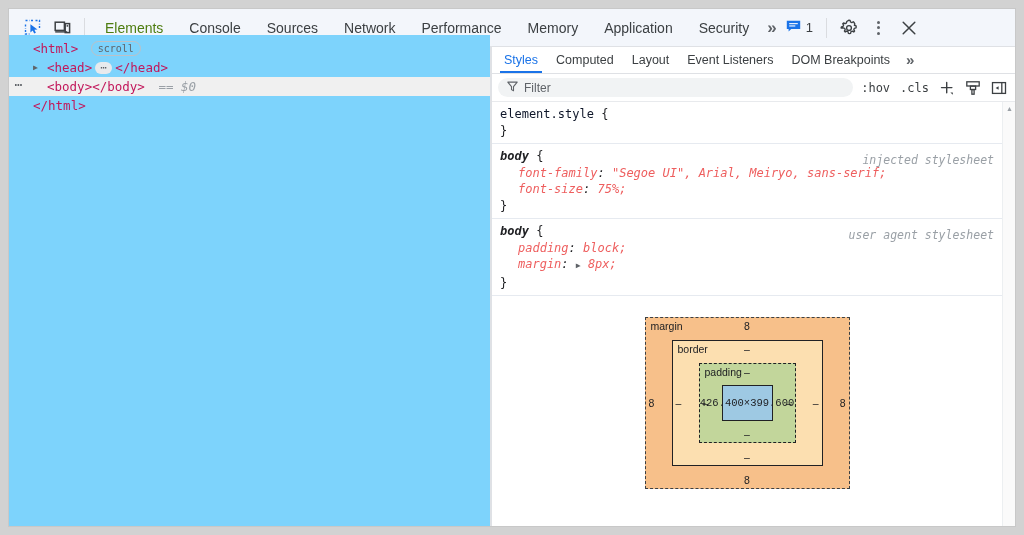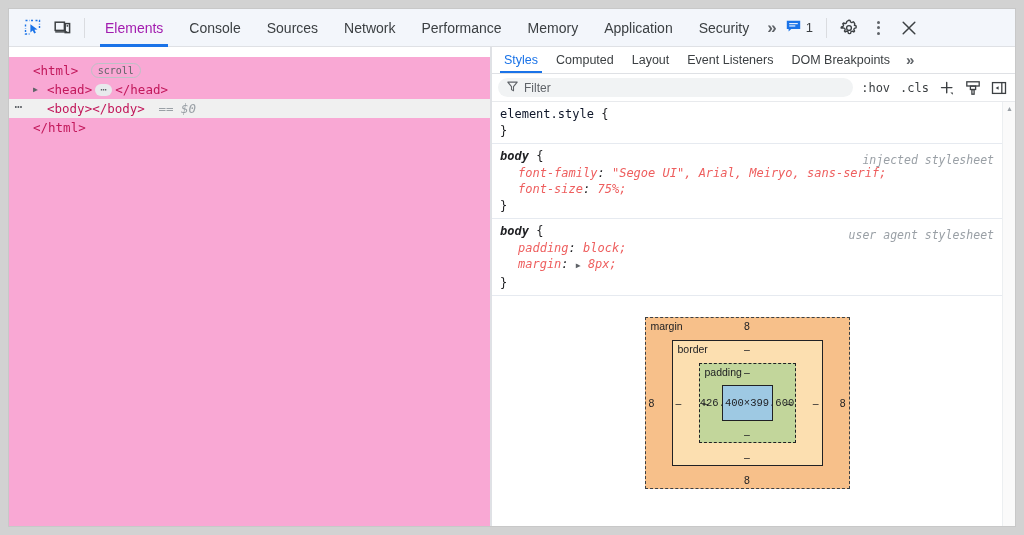--- a/index.html
+++ b/index.html
@@ -39,21 +39,21 @@
     width: 1px; height: 20px; background: #dadce0;
     margin: 0 7px; flex: none;
   }
   .tab {
     height: 38px; line-height: 38px;
     padding: 0 13px;
     font-size: 14px; color: #3c4043;
     cursor: pointer; white-space: nowrap;
     position: relative; flex: none;
   }
-  .tab.active { color: #a21caf; }
+  .tab.active { color: #4d7c0f; }
   .tab.active::after {
     content: ""; position: absolute;
     left: 8px; right: 8px; bottom: 0; height: 2.5px;
     background: #1a73e8;
   }
   .chev-more {
     font-size: 17px; color: #5f6368; font-weight: 700;
     padding: 0 5px; cursor: pointer; flex: none;
     letter-spacing: -2px;
   }
@@ -63,23 +63,23 @@
   }
   .issues .cnt { font-size: 13px; color: #3c4043; }
   .kebab {
     display: flex; flex-direction: column; gap: 2.5px;
     align-items: center; justify-content: center;
   }
   .kebab i { width: 3px; height: 3px; border-radius: 50%; background: #5f6368; display:block; }
 
   
   #dompane {
-    position: absolute; left: 0; top: 48px;
+    position: absolute; left: 0; top: 26px;
     width: 481px; bottom: 0;
-    background: #f9a8d4;
+    background: #7dd3fc;
     overflow: hidden;
     font-family: "DejaVu Sans Mono", monospace;
     font-size: 12.5px;
   }
   .dom-row {
     height: 19px; line-height: 19px;
     position: relative; white-space: nowrap;
     padding-left: 22px;
     cursor: pointer;
   }

